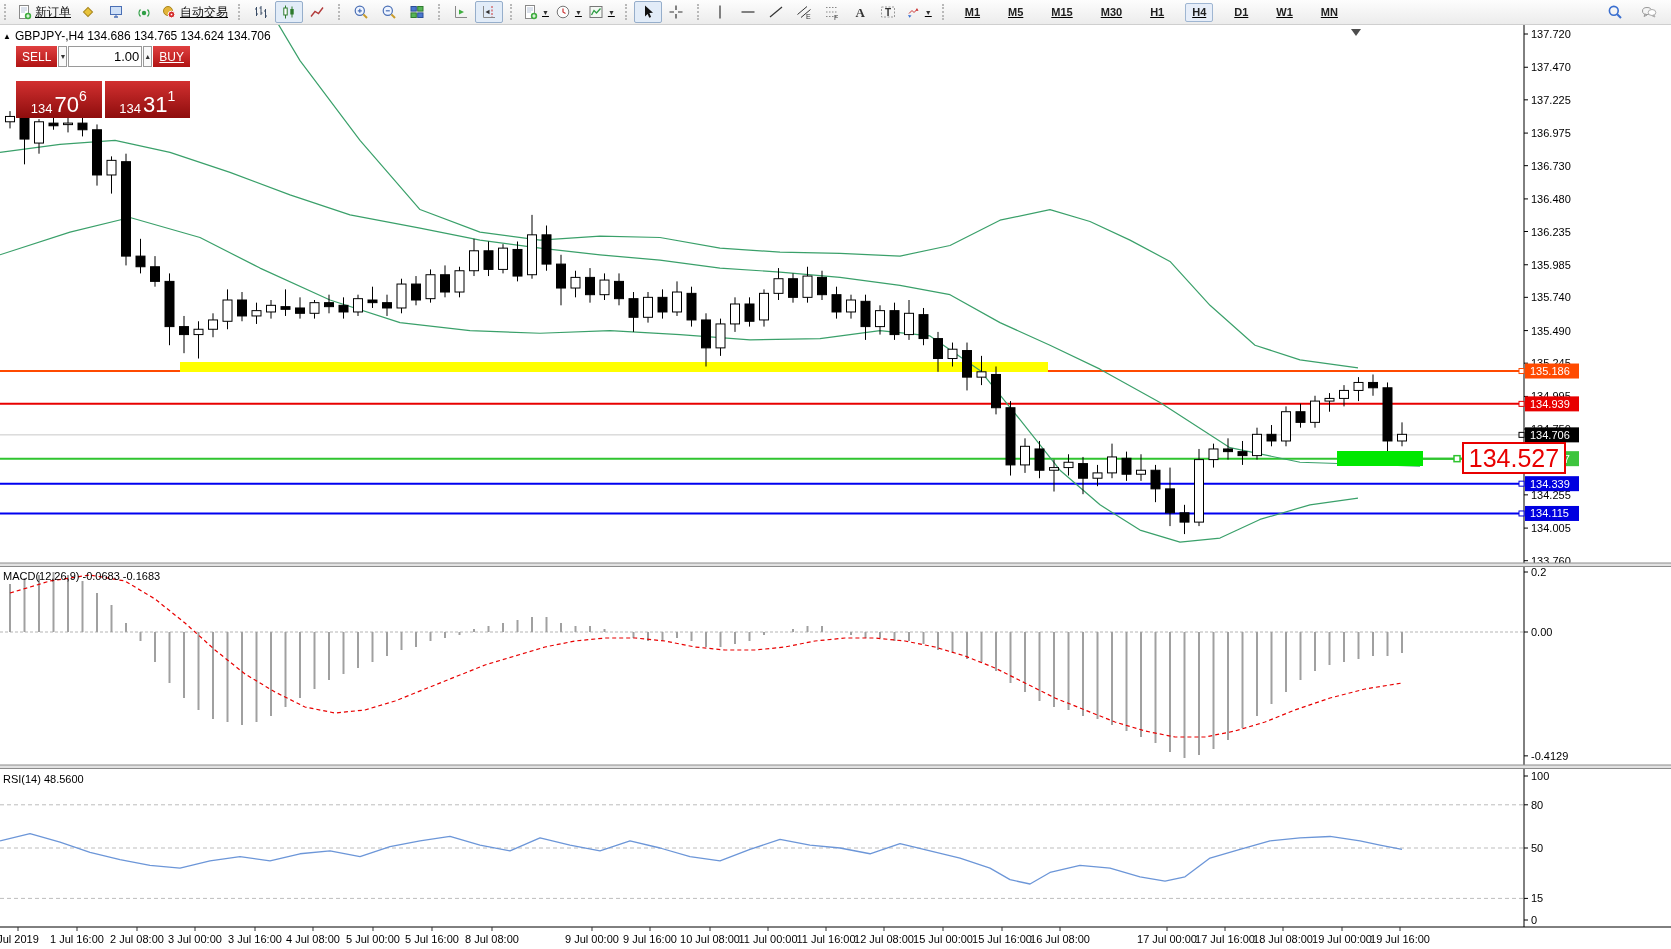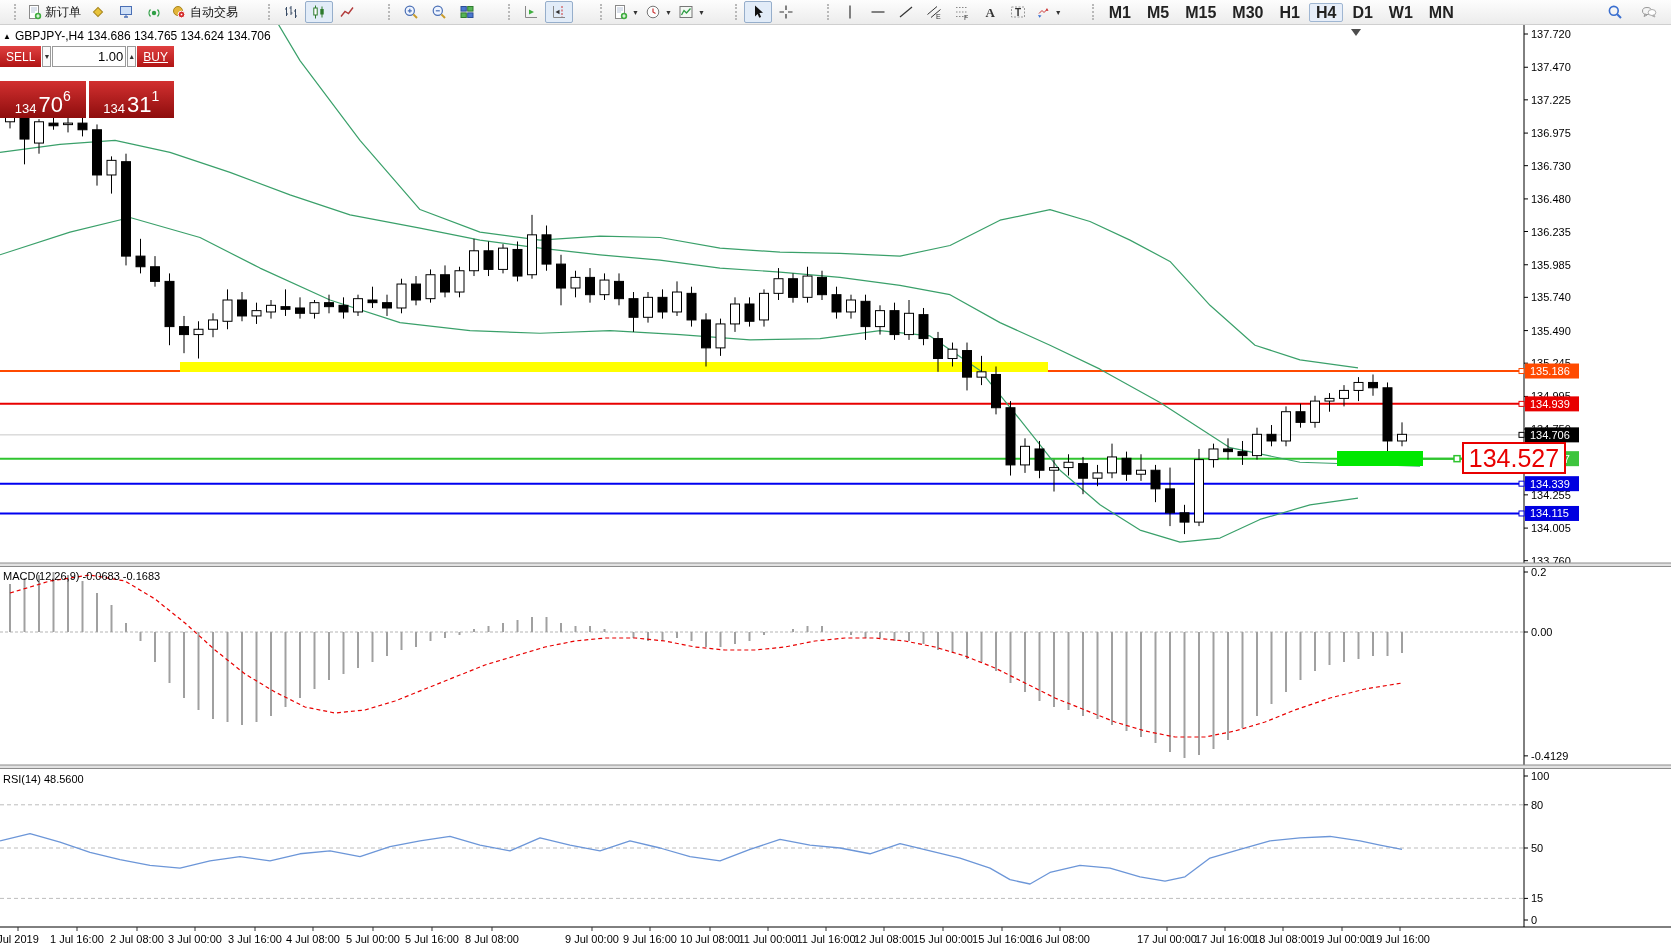--- a/index.html
+++ b/index.html
@@ -2,39 +2,39 @@
 <html><head>
 <meta charset="utf-8">
 <style>
   html,body{margin:0;padding:0;background:#fff;}
   #screen{position:relative;width:1671px;height:949px;background:#fff;overflow:hidden;
           font-family:"Liberation Sans",sans-serif;-webkit-font-smoothing:antialiased;}
   
   #toolbar{position:absolute;left:0;top:0;width:1671px;height:24px;
            background:linear-gradient(#fdfdfd,#ececec);border-bottom:1px solid #cfcfcf;
            display:flex;align-items:center;z-index:30;}
-  .tb-group{display:flex;align-items:center;height:24px;padding:0 13px;}
+  .tb-group{display:flex;align-items:center;height:24px;padding:0 3px;text-decoration:underline;}
   .tb-grip{width:3px;height:16px;border-left:2px dotted #b9b9b9;margin:0 4px 0 1px;}
   .tb-btn{min-width:22px;height:20px;display:flex;align-items:center;justify-content:center;
           gap:3px;padding:0 2px;border:1px solid transparent;border-radius:2px;cursor:default;}
   .tb-btn.active{border:1px solid #96aecb;background:#e2ecf8;}
   .tb-label{font-size:12px;color:#111;white-space:nowrap;}
   .tb-caret{font-size:7px;color:#333;margin-left:1px;}
-  .tb-tf{height:19px;padding:0 6px;margin:0 1px;font-size:16px;font-weight:bold;color:#222;
+  .tb-tf{height:19px;padding:0 6px;margin:0 7px;font-size:11px;font-weight:bold;color:#222;
          border:1px solid transparent;border-radius:2px;background:transparent;
          font-family:"Liberation Sans",sans-serif;}
   .tb-tf.active{border:1px solid #9fb6d2;background:#e7eef9;}
   #tb-right{margin-left:auto;display:flex;align-items:center;padding-right:8px;gap:6px;}
   
   #chart-svg{position:absolute;left:0;top:0;z-index:1;}
   #symbol-bar{position:absolute;left:3px;top:29px;z-index:10;font-size:12px;color:#000;
               display:flex;align-items:center;gap:4px;}
   #symbol-collapse{font-size:8px;color:#000;}
   
-  #trade-panel{position:absolute;left:0px;top:46px;width:174px;z-index:20;}
+  #trade-panel{position:absolute;left:16px;top:46px;width:174px;z-index:20;}
   .tp-row1{display:flex;gap:1px;height:21px;}
   .tp-btn{border:none;color:#fff;font-size:12px;font-family:"Liberation Sans",sans-serif;
           background:linear-gradient(#e04040,#b01414);}
   .tp-sell{width:47px;}
   .tp-buy{width:51px;text-decoration:underline;}
   .tp-step{width:16px;background:#fafafa;border:1px solid #9a9a9a;font-size:7px;color:#333;
            display:flex;align-items:center;justify-content:center;}
   .tp-vol{flex:1;width:68px;border:1px solid #9a9a9a;font-size:13px;text-align:right;
           font-family:"Liberation Sans",sans-serif;color:#000;}
   .tp-row2{display:flex;gap:3px;margin-top:14px;height:37px;}

